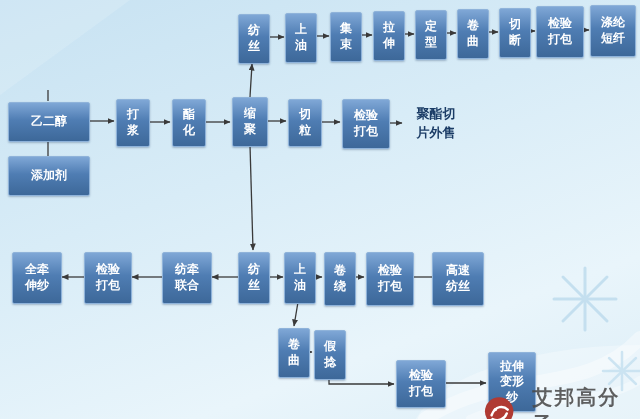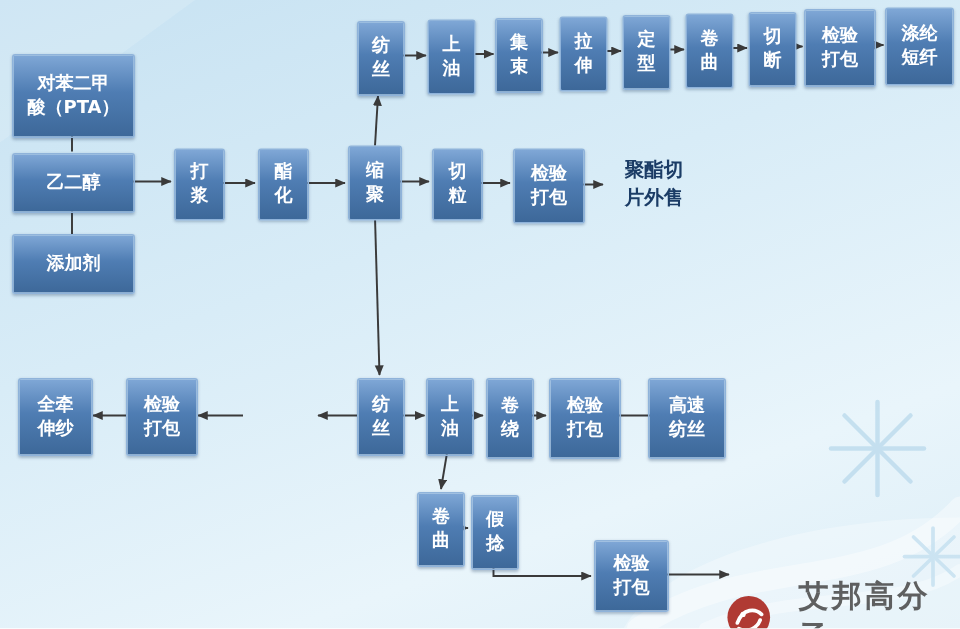--- a/index.html
+++ b/index.html
@@ -95,22 +95,20 @@
       <line x1="354" y1="277" x2="364" y2="277" marker-end="url(#ah)"></line>
       <line x1="412" y1="277" x2="440" y2="277" marker-end="url(#ah)"></line>
 
       <line x1="298" y1="302" x2="294" y2="326" marker-end="url(#ah)"></line>
       <line x1="305" y1="352" x2="312" y2="352" marker-end="url(#ah)"></line>
       <path d="M329,378 L329,384 L394,384" marker-end="url(#ah)"></path>
       <line x1="444" y1="383" x2="486" y2="383" marker-end="url(#ah)"></line>
     </g>
   </svg>
 
-  <div class="box" style="left:8px;top:36px;width:80px;height:54px">对苯二甲
-酸（PTA）</div>
   <div class="box" style="left:8px;top:156px;width:80px;height:38px">添加剂</div>
   <div class="box" style="left:8px;top:102px;width:80px;height:38px">乙二醇</div>
 
   <div class="box" style="left:116px;top:99px;width:32px;height:46px">打
 浆</div>
   <div class="box" style="left:172px;top:99px;width:32px;height:46px">酯
 化</div>
   <div class="box" style="left:232px;top:97px;width:34px;height:48px">缩
 聚</div>
   <div class="box" style="left:288px;top:99px;width:32px;height:46px">切
@@ -136,37 +134,42 @@
 断</div>
   <div class="box" style="left:536px;top:6px;width:46px;height:50px">检验
 打包</div>
   <div class="box" style="left:590px;top:5px;width:44px;height:50px">涤纶
 短纤</div>
 
   <div class="box" style="left:12px;top:252px;width:48px;height:50px">全牵
 伸纱</div>
   <div class="box" style="left:84px;top:252px;width:46px;height:50px">检验
 打包</div>
+  <div class="box" style="left:162px;top:252px;width:48px;height:50px">纺牵
+联合</div>
   <div class="box" style="left:238px;top:252px;width:30px;height:50px">纺
 丝</div>
   <div class="box" style="left:284px;top:252px;width:30px;height:50px">上
 油</div>
   <div class="box" style="left:324px;top:252px;width:30px;height:52px">卷
 绕</div>
   <div class="box" style="left:366px;top:252px;width:46px;height:52px">检验
 打包</div>
   <div class="box" style="left:432px;top:252px;width:50px;height:52px">高速
 纺丝</div>
 
   <div class="box" style="left:278px;top:328px;width:30px;height:48px">卷
 曲</div>
   <div class="box" style="left:314px;top:330px;width:30px;height:48px">假
 捻</div>
   <div class="box" style="left:396px;top:360px;width:48px;height:46px">检验
 打包</div>
+  <div class="box" style="left:488px;top:352px;width:46px;height:58px">拉伸
+变形
+纱</div>
 
   <div class="watermark" style="left:484px;top:384px">
     <svg width="31" height="31" viewBox="0 0 32 32">
       <circle cx="16" cy="16" r="15" fill="#b03a33"></circle>
       <path d="M8,20 C12,9 21,10 25,14" stroke="#ffffff" stroke-width="2.6" fill="none" stroke-linecap="round"></path>
       <path d="M9,24 C15,27 22,24 24,18" stroke="#ffffff" stroke-width="2.6" fill="none" stroke-linecap="round"></path>
       <circle cx="12" cy="14" r="1.8" fill="#ffffff"></circle>
     </svg>
     <span class="watermark-text">艾邦高分子</span>
   </div>

